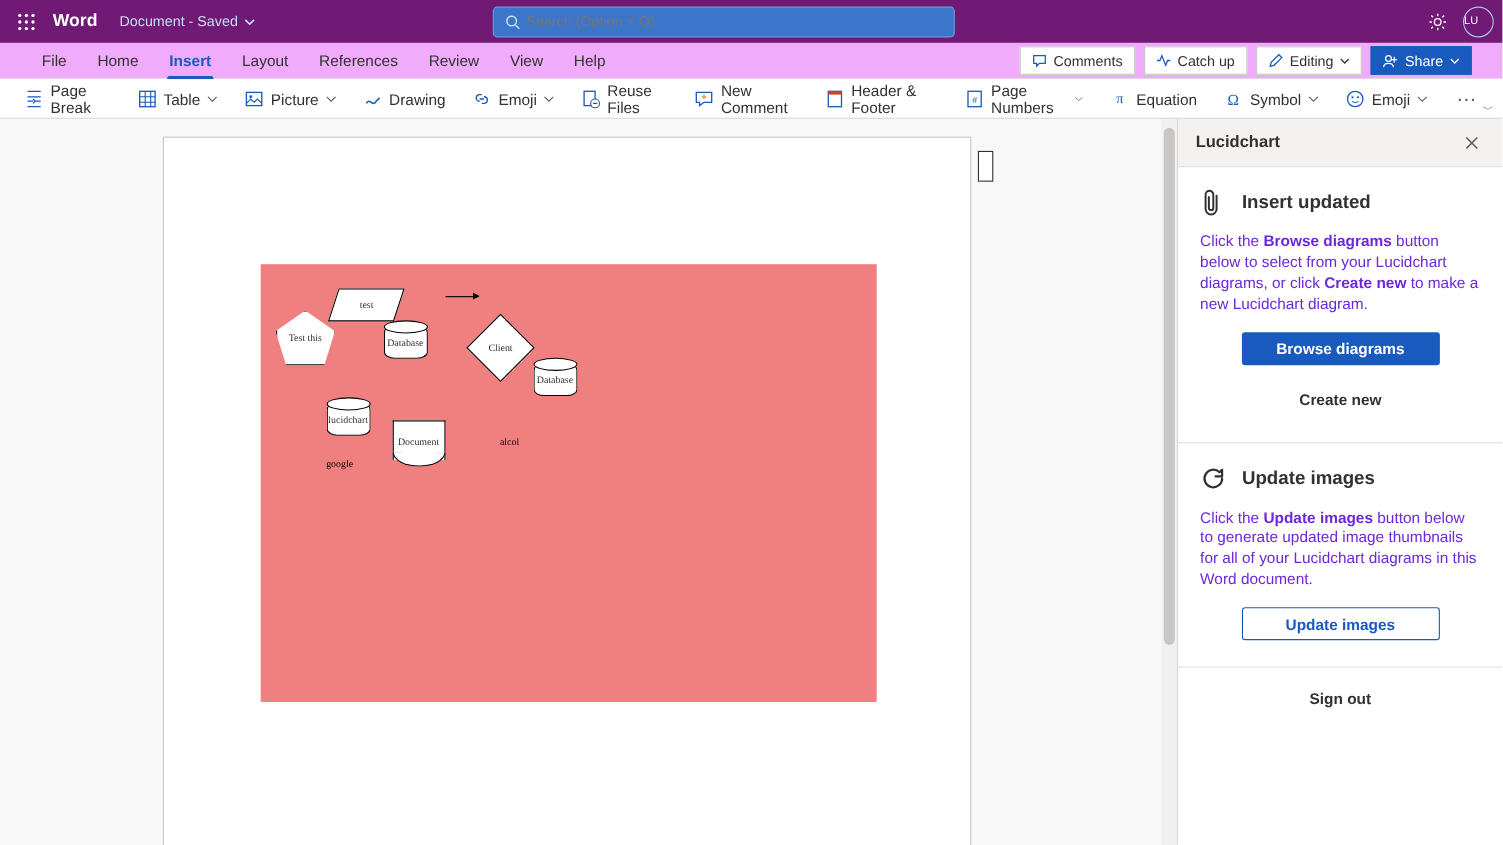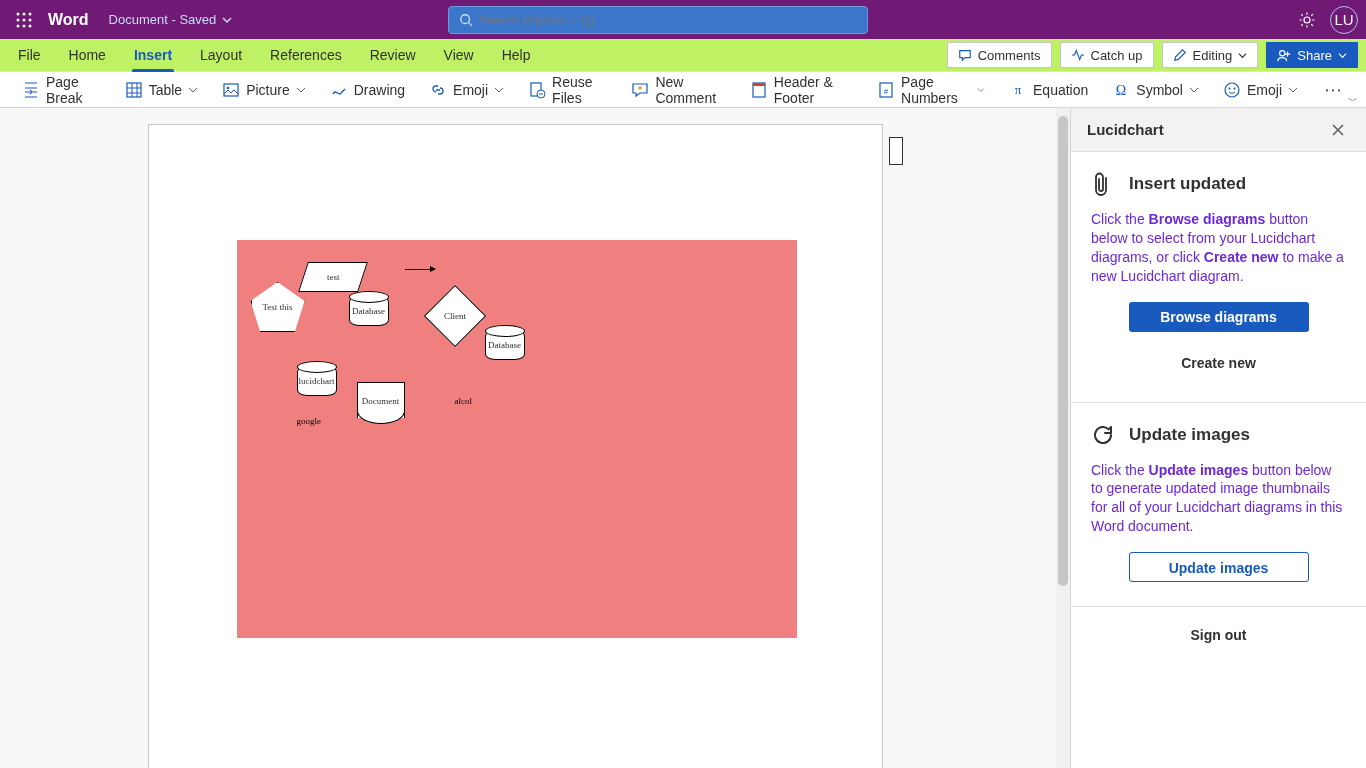--- a/index.html
+++ b/index.html
@@ -7,24 +7,24 @@
   
   
   .titlebar { background: #701a75; color: #fff; height: 39px; display: flex; align-items: center; padding: 0 8px; }
   .applauncher { width: 32px; height: 32px; display: flex; align-items: center; justify-content: center; cursor:pointer; }
   .appname { font-weight: 600; font-size: 16px; margin-left: 8px; }
   .docstatus { margin-left: 20px; font-size: 13px; color: #c7ddf6; display:flex; align-items:center; gap:6px;}
   .searchwrap { flex: 0 0 auto; margin-left: auto; margin-right: auto; }
   .searchbox { background: #3b76cb; width: 420px; height: 28px; border-radius: 4px; display: flex; align-items: center; padding: 0 10px; color: #cfe0f6; border: 1px solid #6b9be0;}
   .searchbox input { background: transparent; border: none; outline: none; color: #cfe0f6; font-size: 13px; flex:1; margin-left:6px;}
   .titlebar-right { display: flex; align-items: center; gap: 14px; margin-left:auto; }
-  .avatar { width: 28px; height: 28px; border: 1px solid #a8c5ee; border-radius: 50%; display:flex; align-items:center; justify-content:center; font-size:15px; color:#fff;}
-  
-  
-  .tabsrow { background: #bef264; height: 33px; border-bottom: 1px solid #e1dfdd; display:flex; align-items:center; padding: 0 4px;}
+  .avatar { width: 28px; height: 28px; border: 1px solid #a8c5ee; border-radius: 50%; display:flex; align-items:center; justify-content:flex-start; font-size:10px; color:#fff;}
+  
+  
+  .tabsrow { background: #f0abfc; height: 33px; border-bottom: 1px solid #e1dfdd; display:flex; align-items:center; padding: 0 24px;}
   .tabs { display: flex; gap: 0; }
   .tab { padding: 0 14px; height:33px; display:flex; align-items:center; font-size:14px; color:#323130; cursor:pointer; position:relative;}
   .tab.active { color:#185abd; font-weight:600;}
   .tab.active::after { content:""; position:absolute; left:12px; right:12px; bottom:0; height:3px; background:#185abd; border-radius:2px 2px 0 0;}
   .tabs-right { margin-left:auto; display:flex; gap:8px; align-items:center; padding-right:4px;}
   .pillbtn { height:26px; border:1px solid #c8c6c4; background:#fff; border-radius:0; display:flex; align-items:center; padding:0 10px; gap:6px; font-size:13px; color:#323130; cursor:pointer;}
   .pillbtn.blue { background:#185abd; color:#fff; border-color:#185abd;}
   
   
   .ribbon { background:#fff; height:36px; border-bottom:1px solid #d6d6d6; display:flex; align-items:center; padding:0 12px; gap:4px; position:relative;}

